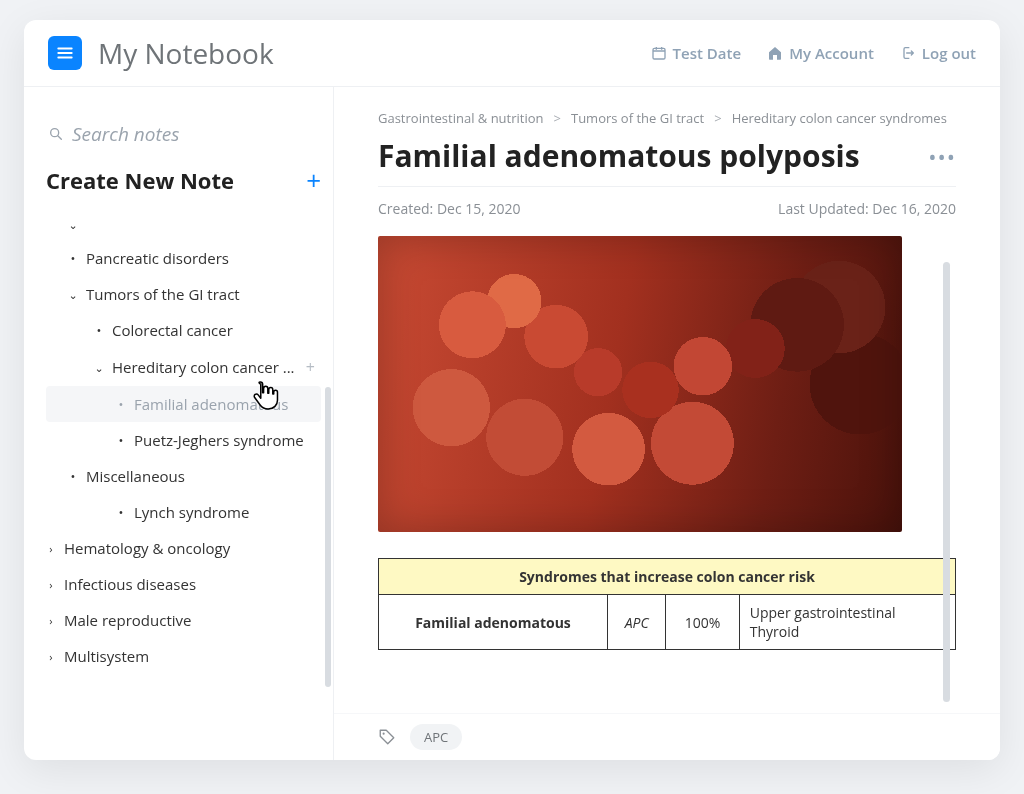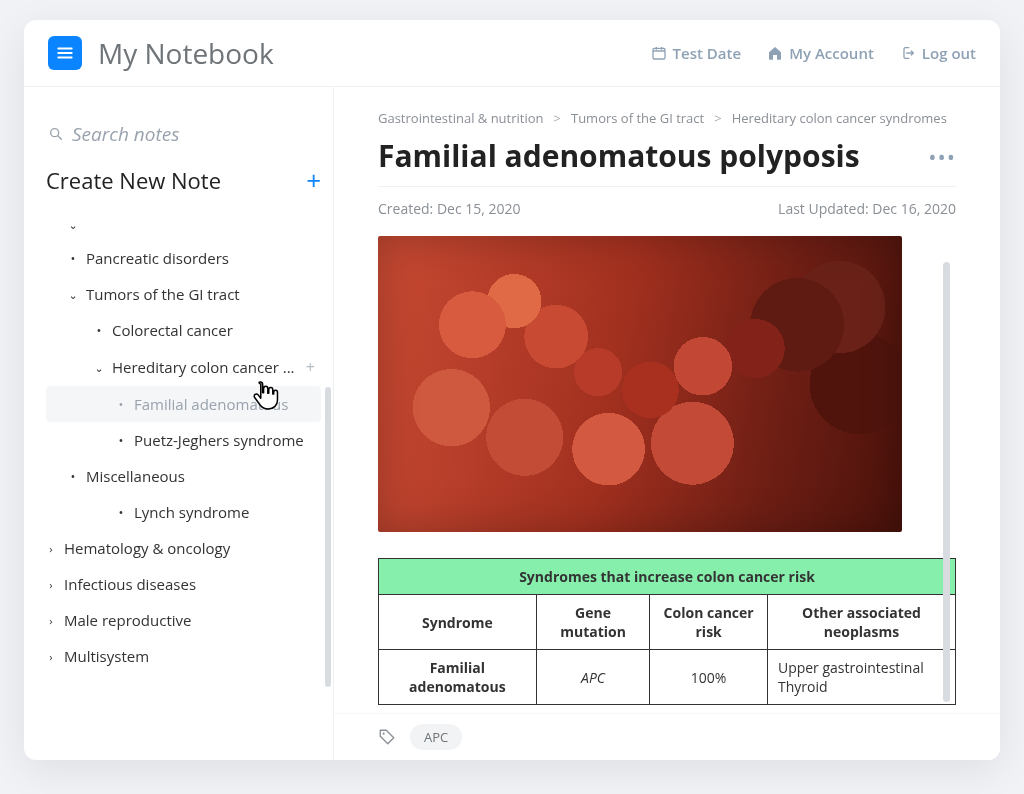--- a/index.html
+++ b/index.html
@@ -72,21 +72,21 @@
     color: #9aa3ad; font-size: 19px;
     padding: 4px 2px 18px 2px;
     font-style: italic;
   }
   .search-wrap svg { width: 16px; height: 16px; }
   .create-row {
     display: flex; align-items: center; justify-content: space-between;
     margin-bottom: 14px;
   }
   .create-row h2 {
-    font-size: 22px; font-weight: 400; color: #222;
+    font-size: 22px; font-weight: 700; color: #222;
   }
   .plus-btn {
     color: #0a84ff; font-size: 26px; font-weight: 400;
     cursor: pointer; line-height: 1;
   }
   .tree { font-size: 15px; }
   .node { padding: 8px 0 8px 0; cursor: pointer; display: flex; align-items: center; gap: 8px; color: #333; }
   .node .chev { width: 10px; display: inline-flex; justify-content: center; color: #333; font-size: 11px; }
   .node .bull { width: 10px; display: inline-flex; justify-content: center; }
   .node .bull::before { content: "•"; font-size: 13px; }
@@ -182,21 +182,21 @@
     width: 100%;
     border-collapse: collapse;
     font-size: 14px;
   }
   .risk-table th, .risk-table td {
     border: 1px solid #333;
     padding: 8px 10px;
     text-align: center;
   }
   .risk-table thead .cap {
-    font-weight: 700; background: #86efac;
+    font-weight: 700; background: #fef9c3;
   }
   .risk-table .row-label { font-weight: 700; }
   .risk-table .gene { font-style: italic; }
   .risk-table td.left { text-align: left; }
 
   
   .tag-row {
     position: absolute;
     left: 0; right: 0; bottom: 0;
     background: #fff;
@@ -359,26 +359,20 @@
         </div>
 
         <div class="content-scroll">
           <div class="hero-img"></div>
 
           <table class="risk-table">
             <thead>
               <tr>
                   <th colspan="4" class="cap">Syndromes that increase colon cancer risk</th>
                 </tr>
-              <tr>
-                <th>Syndrome</th>
-                <th>Gene mutation</th>
-                <th>Colon cancer risk</th>
-                <th>Other associated neoplasms</th>
-              </tr>
             </thead>
             <tbody>
               <tr>
                 <td class="row-label">Familial adenomatous</td>
                 <td class="gene">APC</td>
                 <td>100%</td>
                 <td class="left">
                   <div>Upper gastrointestinal</div>
                   <div>Thyroid</div>
                 </td>

